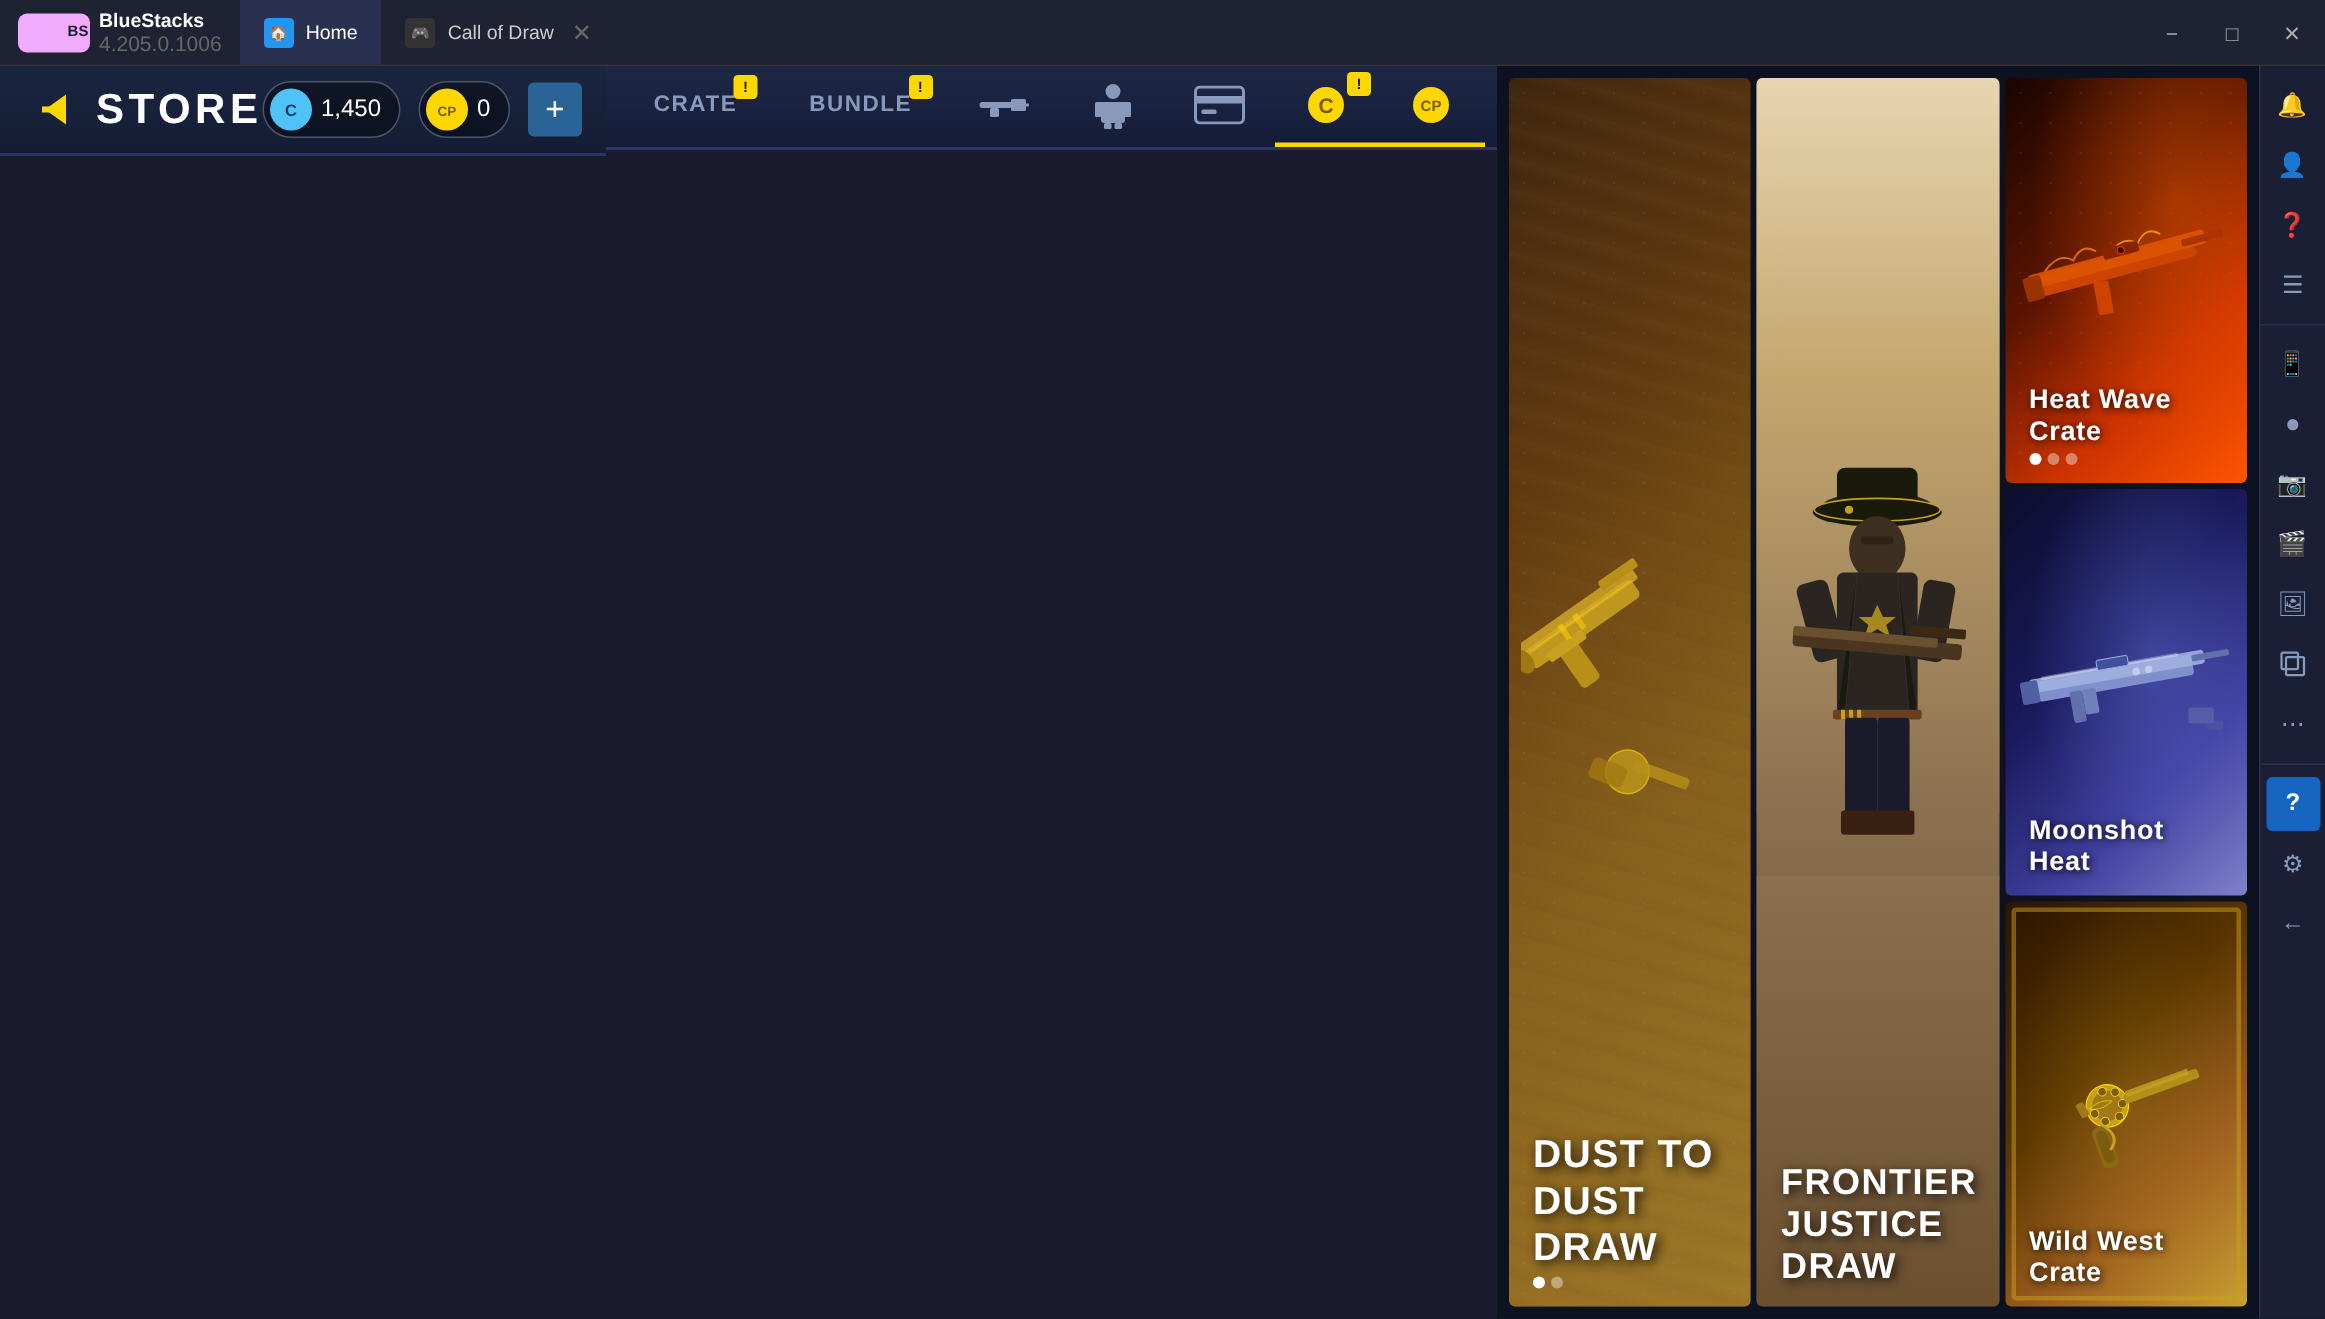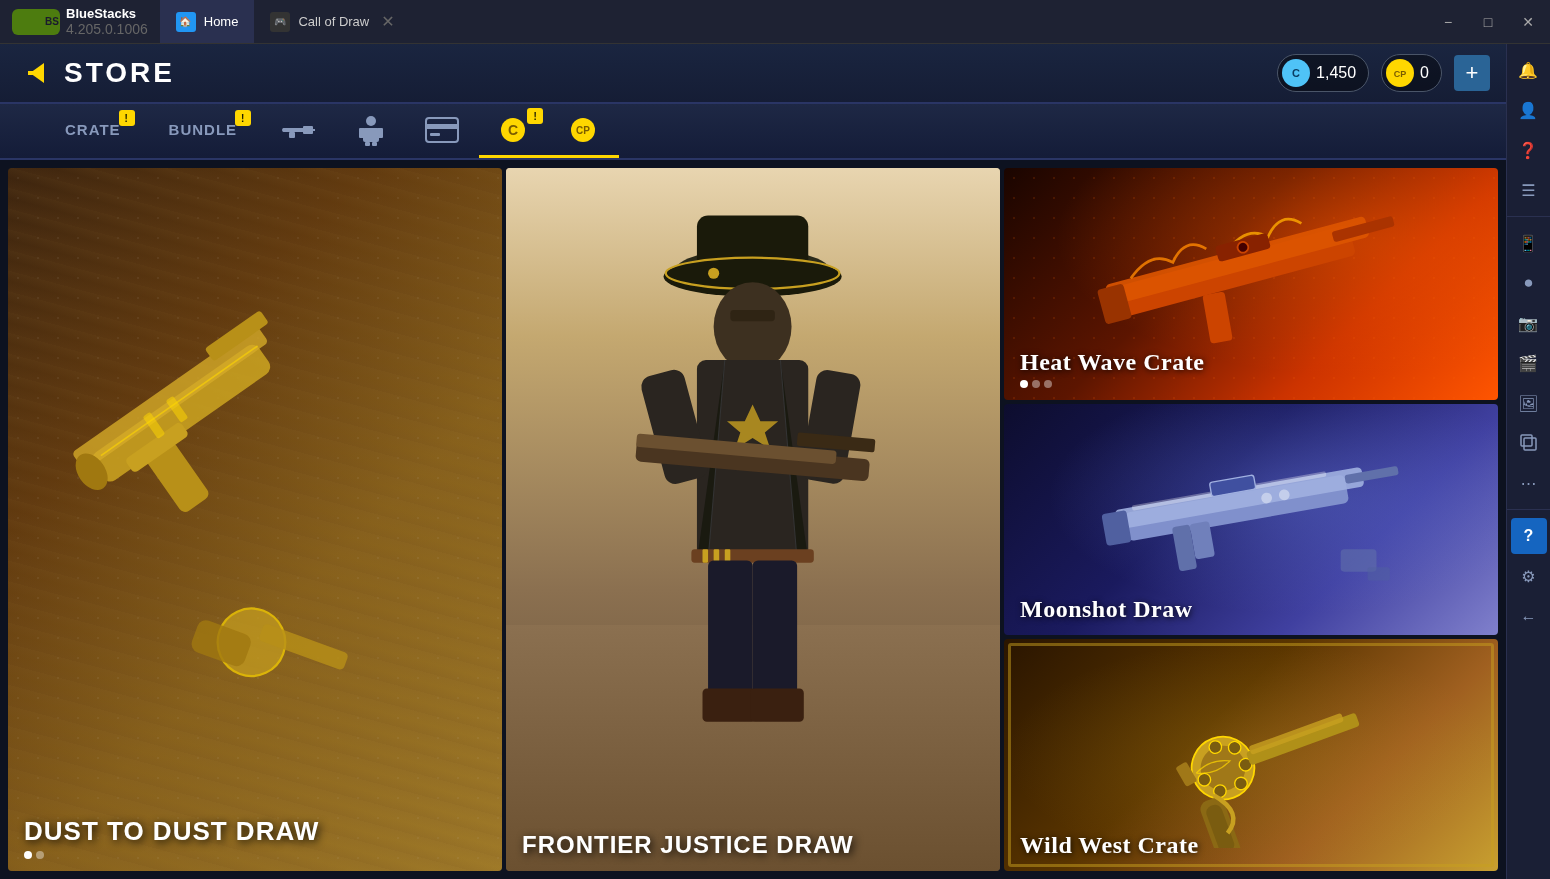--- a/index.html
+++ b/index.html
@@ -54,21 +54,21 @@
       align-items: center;
       gap: 6px;
       padding: 0 12px;
       height: 100%;
       color: white;
       font-size: 12px;
     }
     .bs-icon {
       width: 48px;
       height: 26px;
-      background: #4d7c0f;
+      background: #f0abfc;
       border-radius: 6px;
       display: flex;
       align-items: center;
       justify-content: center;
       font-weight: bold;
       color: #1a1a2e;
       font-size: 10px;
       padding-left: 32px;
     }
     .title-bar-right {
@@ -122,21 +122,21 @@
     .sidebar-tool.special {
       background: #1565c0;
       color: white;
       border-radius: 4px;
     }
 
     
     .game-area {
       flex: 1;
       display: flex;
-      flex-direction: column;
+      flex-direction: row;
       order: 1;
     }
 
     
     .store-header {
       height: 60px;
       background: linear-gradient(180deg, #1a2540 0%, #151d35 100%);
       display: flex;
       align-items: center;
       padding: 0 16px;
@@ -327,26 +327,25 @@
       gap: 4px;
     }
     .right-item {
       flex: 1;
       position: relative;
       border-radius: 4px;
       overflow: hidden;
       cursor: pointer;
     }
     .item-title-small {
-      font-size: 24px;
+      font-size: 18px;
       font-weight: 800;
       color: white;
       text-shadow: 1px 1px 6px rgba(0,0,0,0.9);
       letter-spacing: 0.5px;
-      font-family: Liberation Serif, serif;
     }
 
     
     .dot-grid {
       position: absolute;
       top: 0; left: 0; right: 0; bottom: 0;
       background-image: radial-gradient(rgba(255,255,255,0.07) 1px, transparent 1px);
       background-size: 20px 20px;
     }
   </style>
@@ -414,21 +413,21 @@
             </svg>
           </div>
           <span class="currency-amount">0</span>
         </div>
 
         <button class="add-btn">+</button>
       </div>
     </div>
 
     <div class="store-tabs">
-      <div class="store-tab" style="position:relative;margin-left:33px;">
+      <div class="store-tab" style="position:relative;">
         <span>CRATE</span>
         <div class="tab-alert">!</div>
       </div>
       <div class="store-tab" style="position:relative;">
         <span>BUNDLE</span>
         <div class="tab-alert">!</div>
       </div>
 
       <div class="icon-tab">
         <svg width="36" height="24" viewBox="0 0 36 24" fill="#8899bb">
@@ -620,21 +619,21 @@
               <circle cx="200" cy="96" r="6" fill="white" opacity="0.4"></circle>
               <circle cx="220" cy="96" r="6" fill="white" opacity="0.4"></circle>
 
               <rect x="140" y="68" width="50" height="16" rx="3" fill="#4050a0" stroke="#a0b0e0" stroke-width="1.5"></rect>
             </g>
 
             <rect x="280" y="150" width="40" height="25" rx="4" fill="#6070aa" opacity="0.6"></rect>
             <rect x="310" y="170" width="25" height="15" rx="3" fill="#5060a0" opacity="0.5"></rect>
           </svg>
           <div class="item-label">
-            <div class="item-title-small">Moonshot Draw</div>
+            <div class="item-title-small">Moonshot Heat</div>
           </div>
         </div>
 
         <div class="right-item" style="background: linear-gradient(135deg, #2a1500 0%, #5a3500 40%, #a06020 70%, #c8a030 100%);">
 
           <div style="position:absolute;top:4px;left:4px;right:4px;bottom:4px;border:3px solid rgba(200,160,30,0.5);border-radius:3px;pointer-events:none;"></div>
           <div style="position:absolute;top:0;left:0;right:0;bottom:0;background:radial-gradient(ellipse at 50% 50%, rgba(200,160,30,0.2) 0%, transparent 70%);"></div>
 
           <svg style="position:absolute;top:5%;left:5%;width:90%;height:85%;" viewBox="0 0 360 220">
             <g transform="rotate(-20, 180, 130)">

